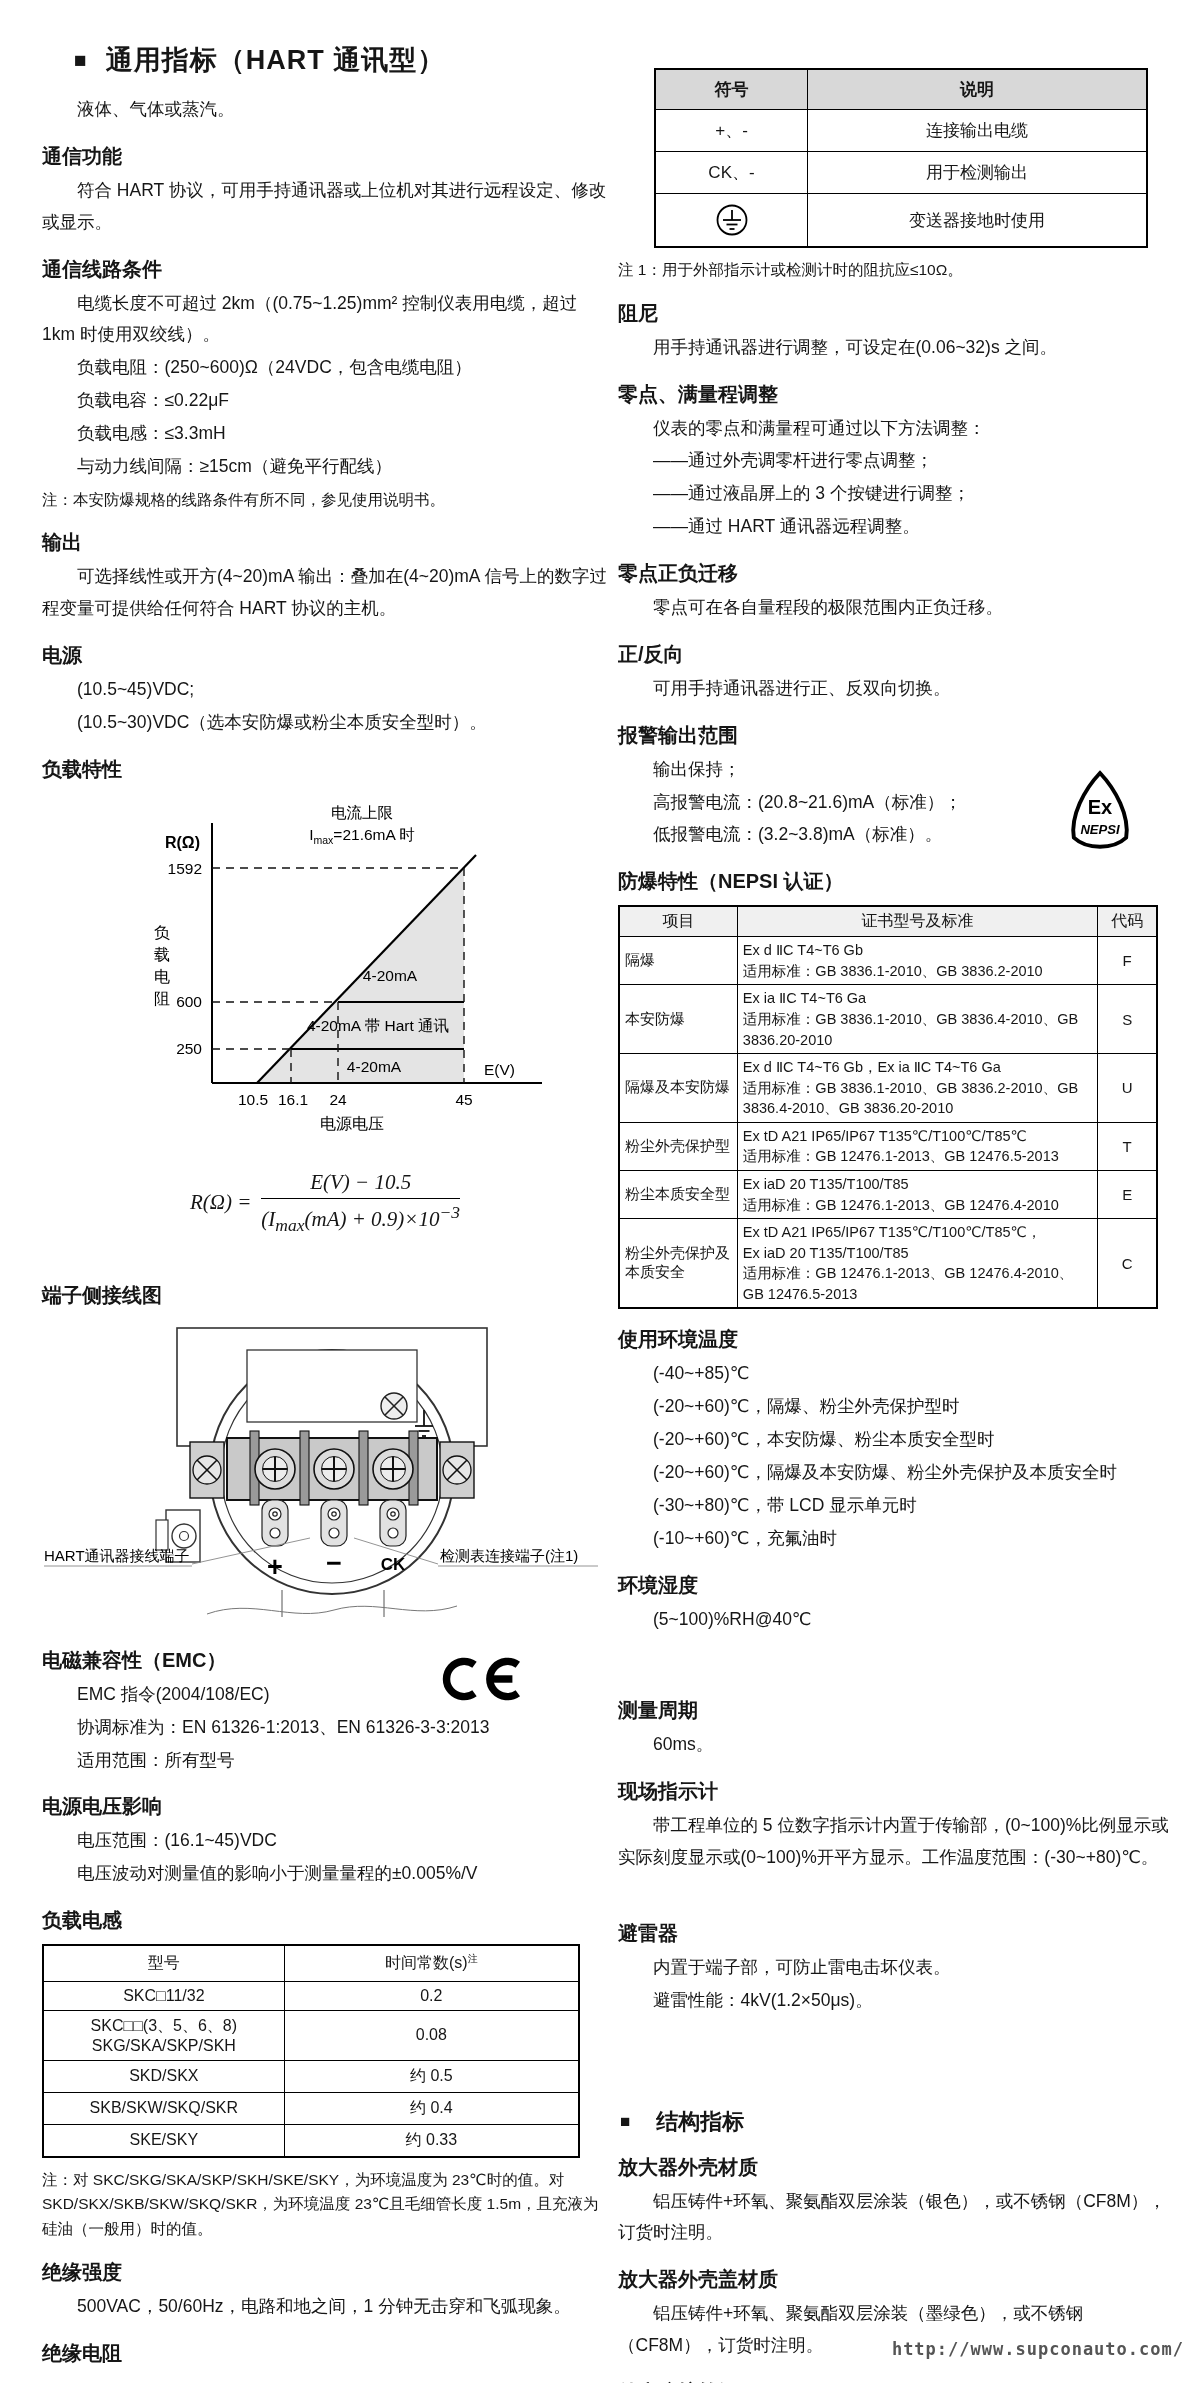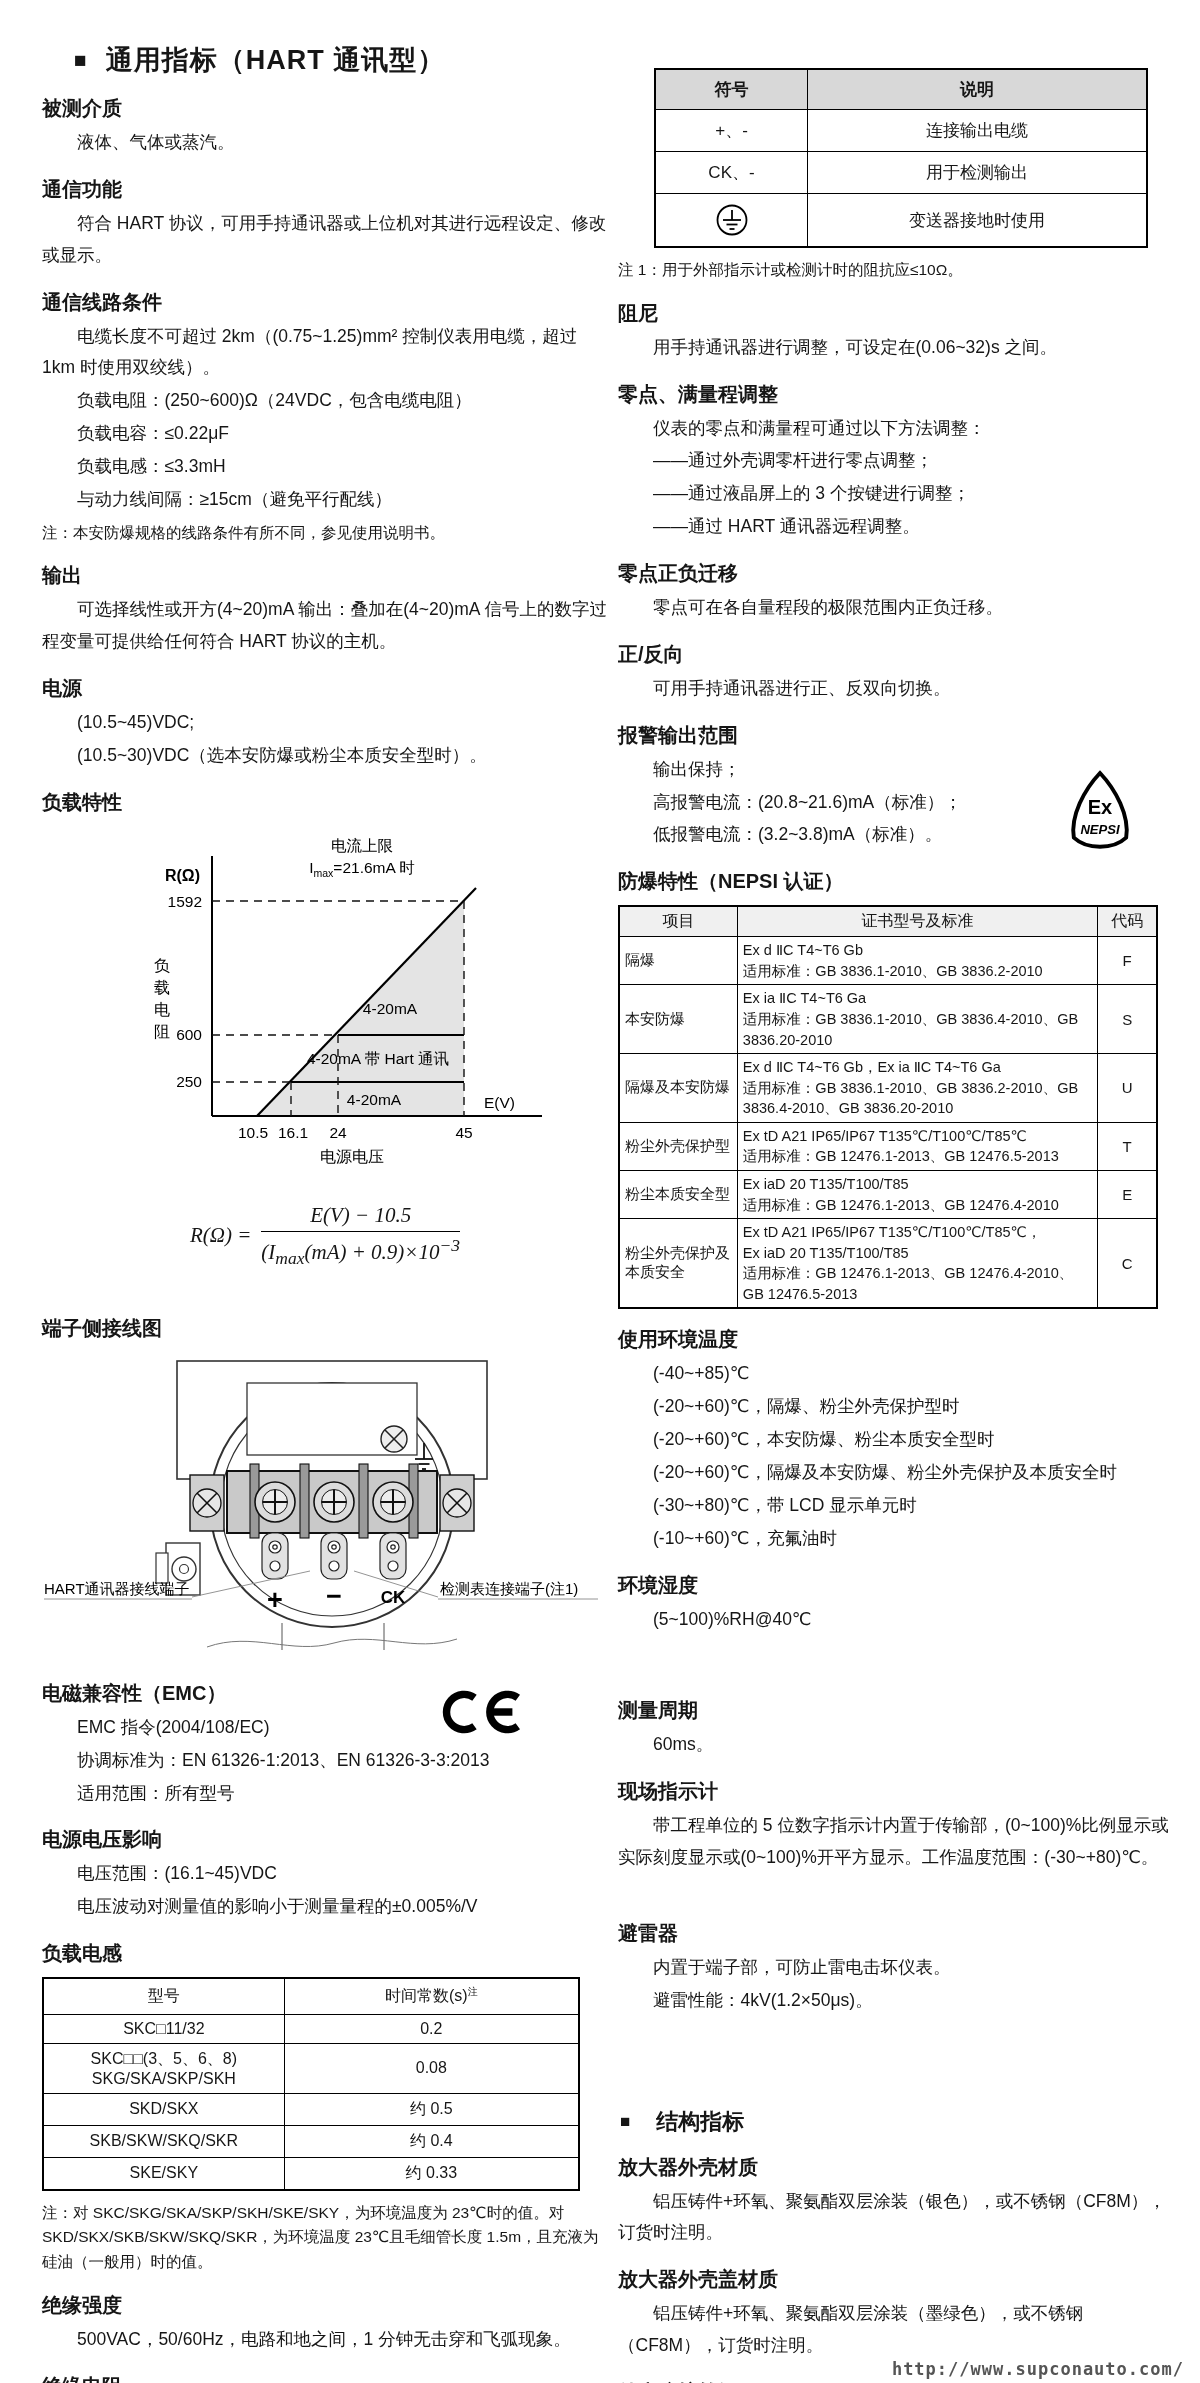--- a/index.html
+++ b/index.html
@@ -34,37 +34,36 @@
            font-family:Liberation Serif, serif;font-style:italic;font-size:21px;}
   .frac{display:inline-flex;flex-direction:column;text-align:center;}
   .frac .num{border-bottom:1.6px solid #000;padding:0 10px 3px;}
   .frac .den{padding-top:3px;}
   .emc-sec{position:relative;}
   .ce-logo{position:absolute;right:78px;top:4px;}
   .expl-head{position:relative;}
   .nepsi-logo{position:absolute;right:28px;top:-104px;}
   .gap-md{margin-top:46px;}
   .gap-lg{margin-top:62px;}
-  .watermark{position:absolute;right:16px;bottom:4px;font-family:"DejaVu Sans Mono","Liberation Mono",monospace;
+  .watermark{position:absolute;right:16px;bottom:24px;font-family:"DejaVu Sans Mono","Liberation Mono",monospace;
              font-size:17px;font-weight:bold;color:#555;letter-spacing:1px;margin-top:36px;}
   svg text{font-family:"Liberation Sans","DejaVu Sans",sans-serif;}
 </style>
 </head>
 <body>
 
 <div class="page">
 
   <div class="col-left">
 
     <div class="title">
       <span class="bullet">■</span><span>通用指标（HART 通讯型）</span>
     </div>
 
     <div class="sec">
-      <div class="h">被测介质</div>
       <div class="p">液体、气体或蒸汽。</div>
     </div>
 
     <div class="sec">
       <div class="h">通信功能</div>
       <div class="p">符合 HART 协议，可用手持通讯器或上位机对其进行远程设定、修改或显示。</div>
     </div>
 
     <div class="sec">
       <div class="h">通信线路条件</div>

